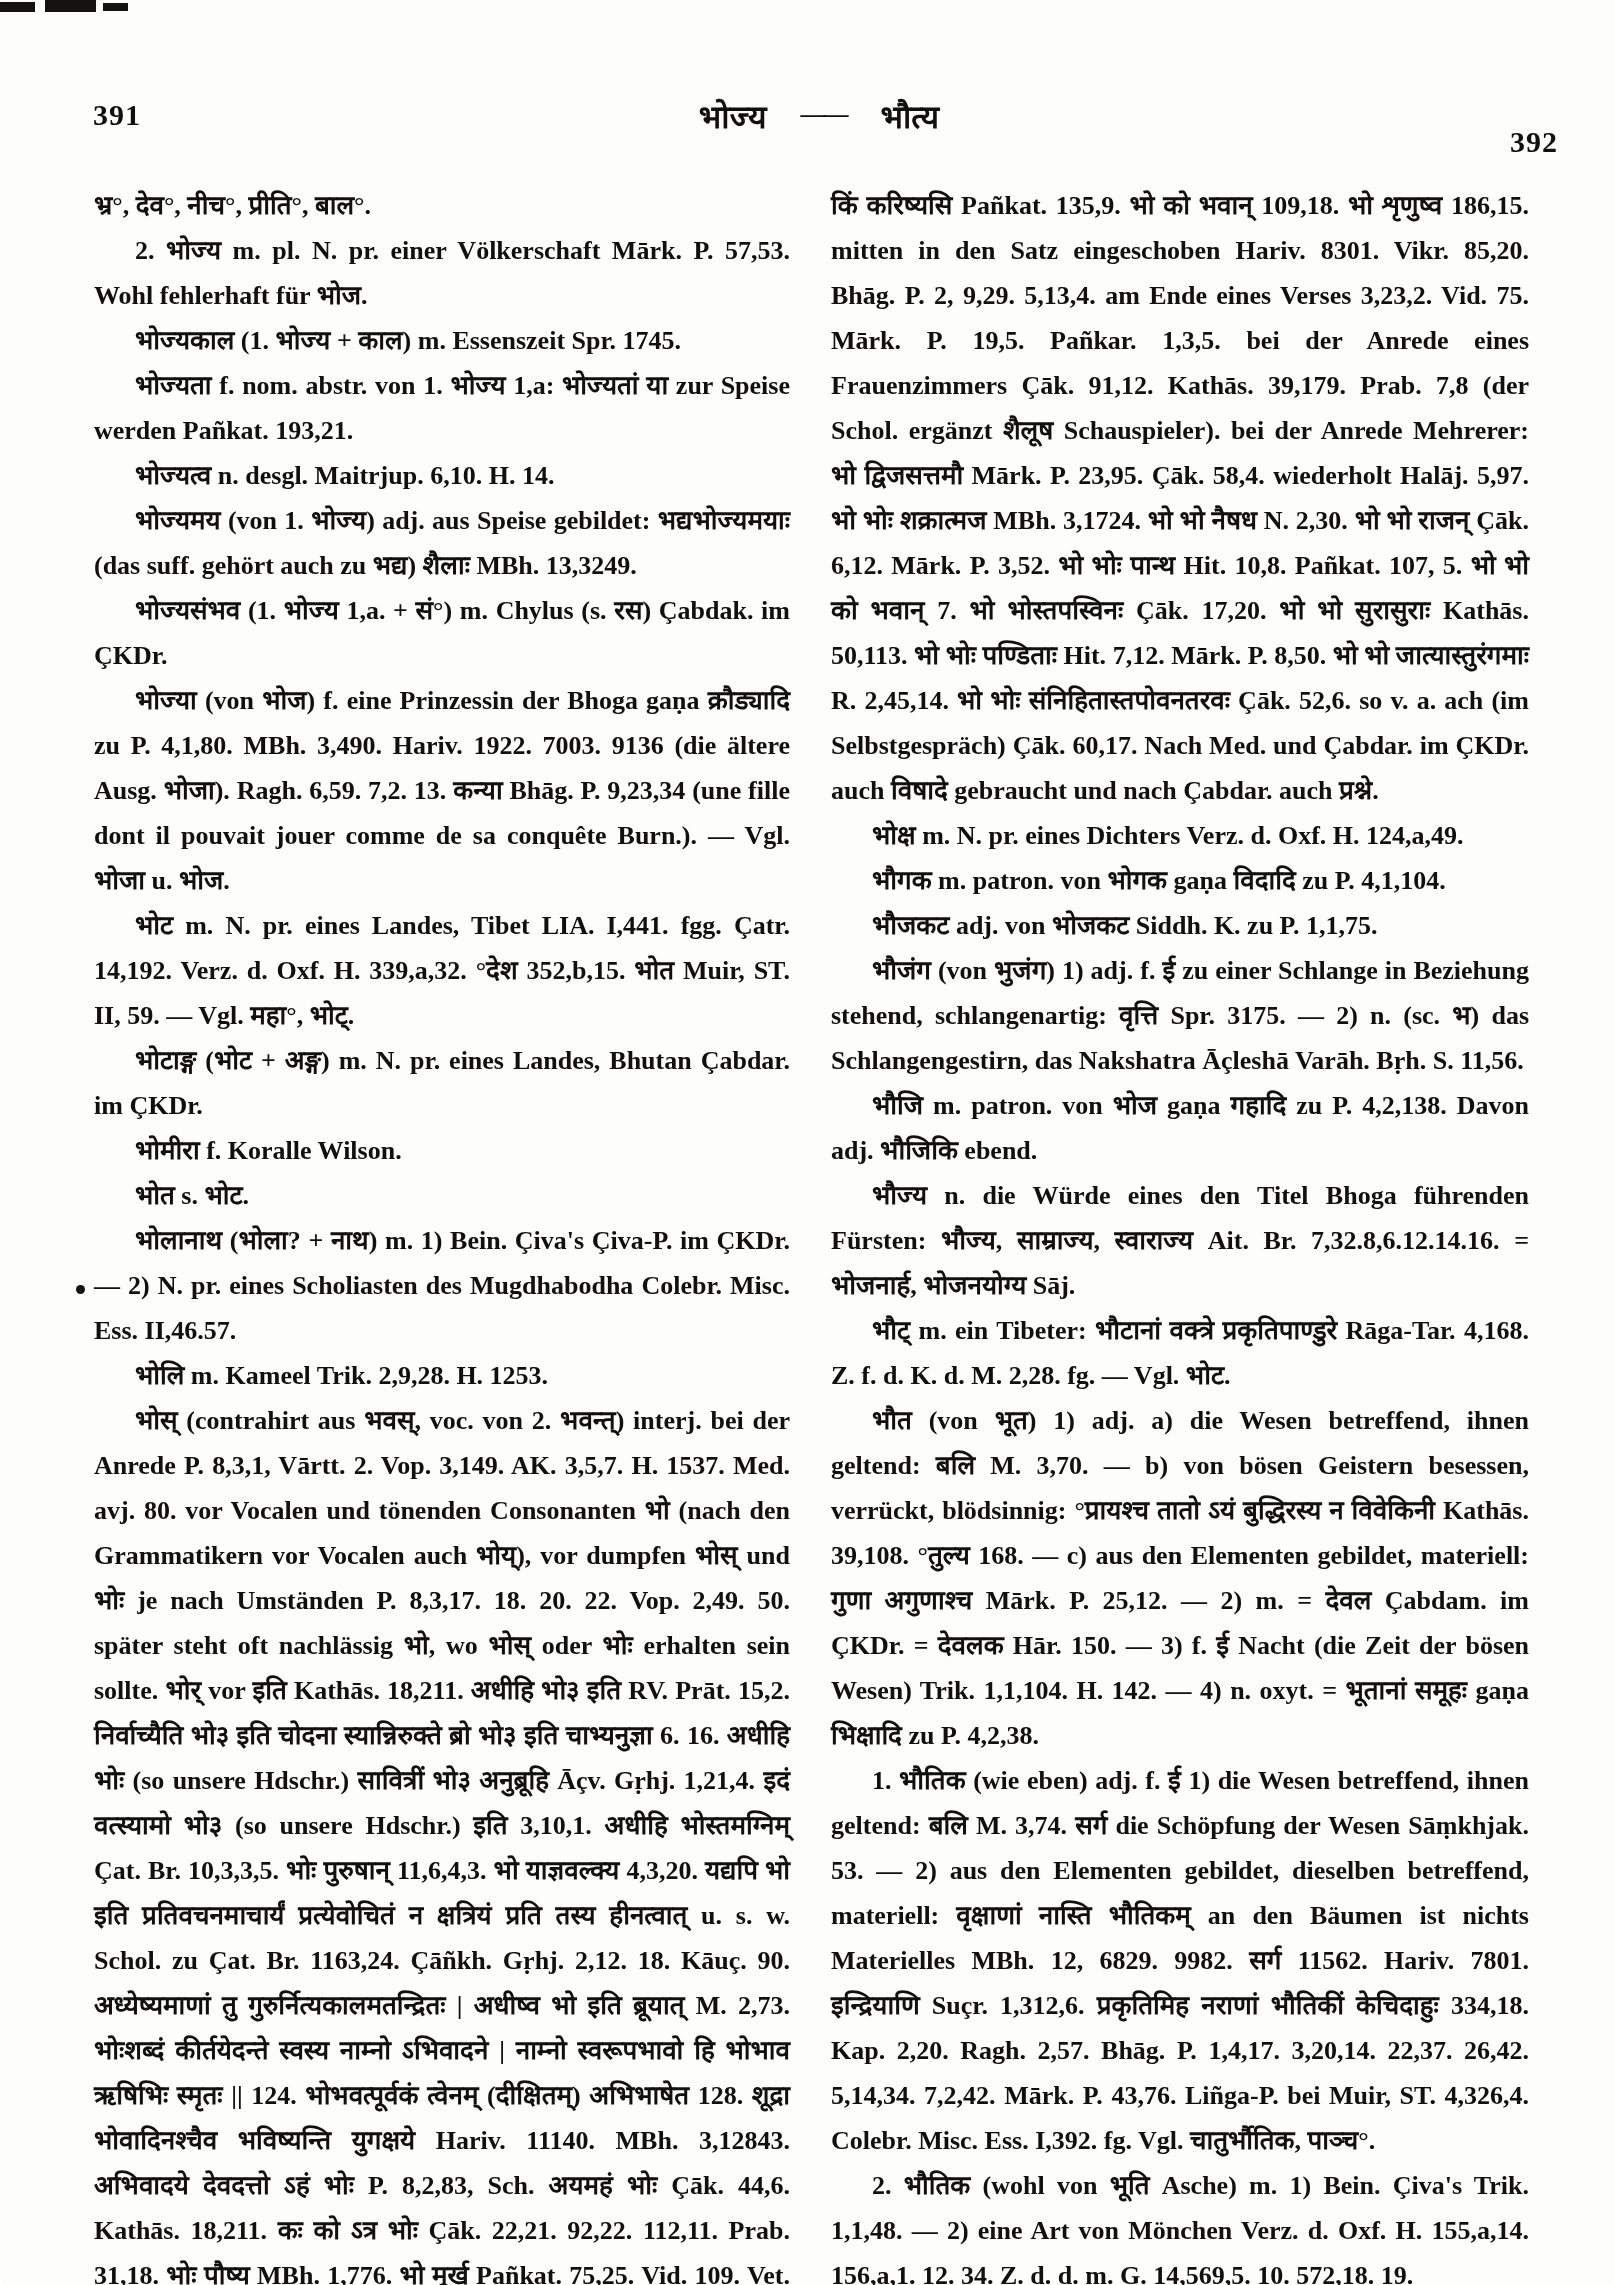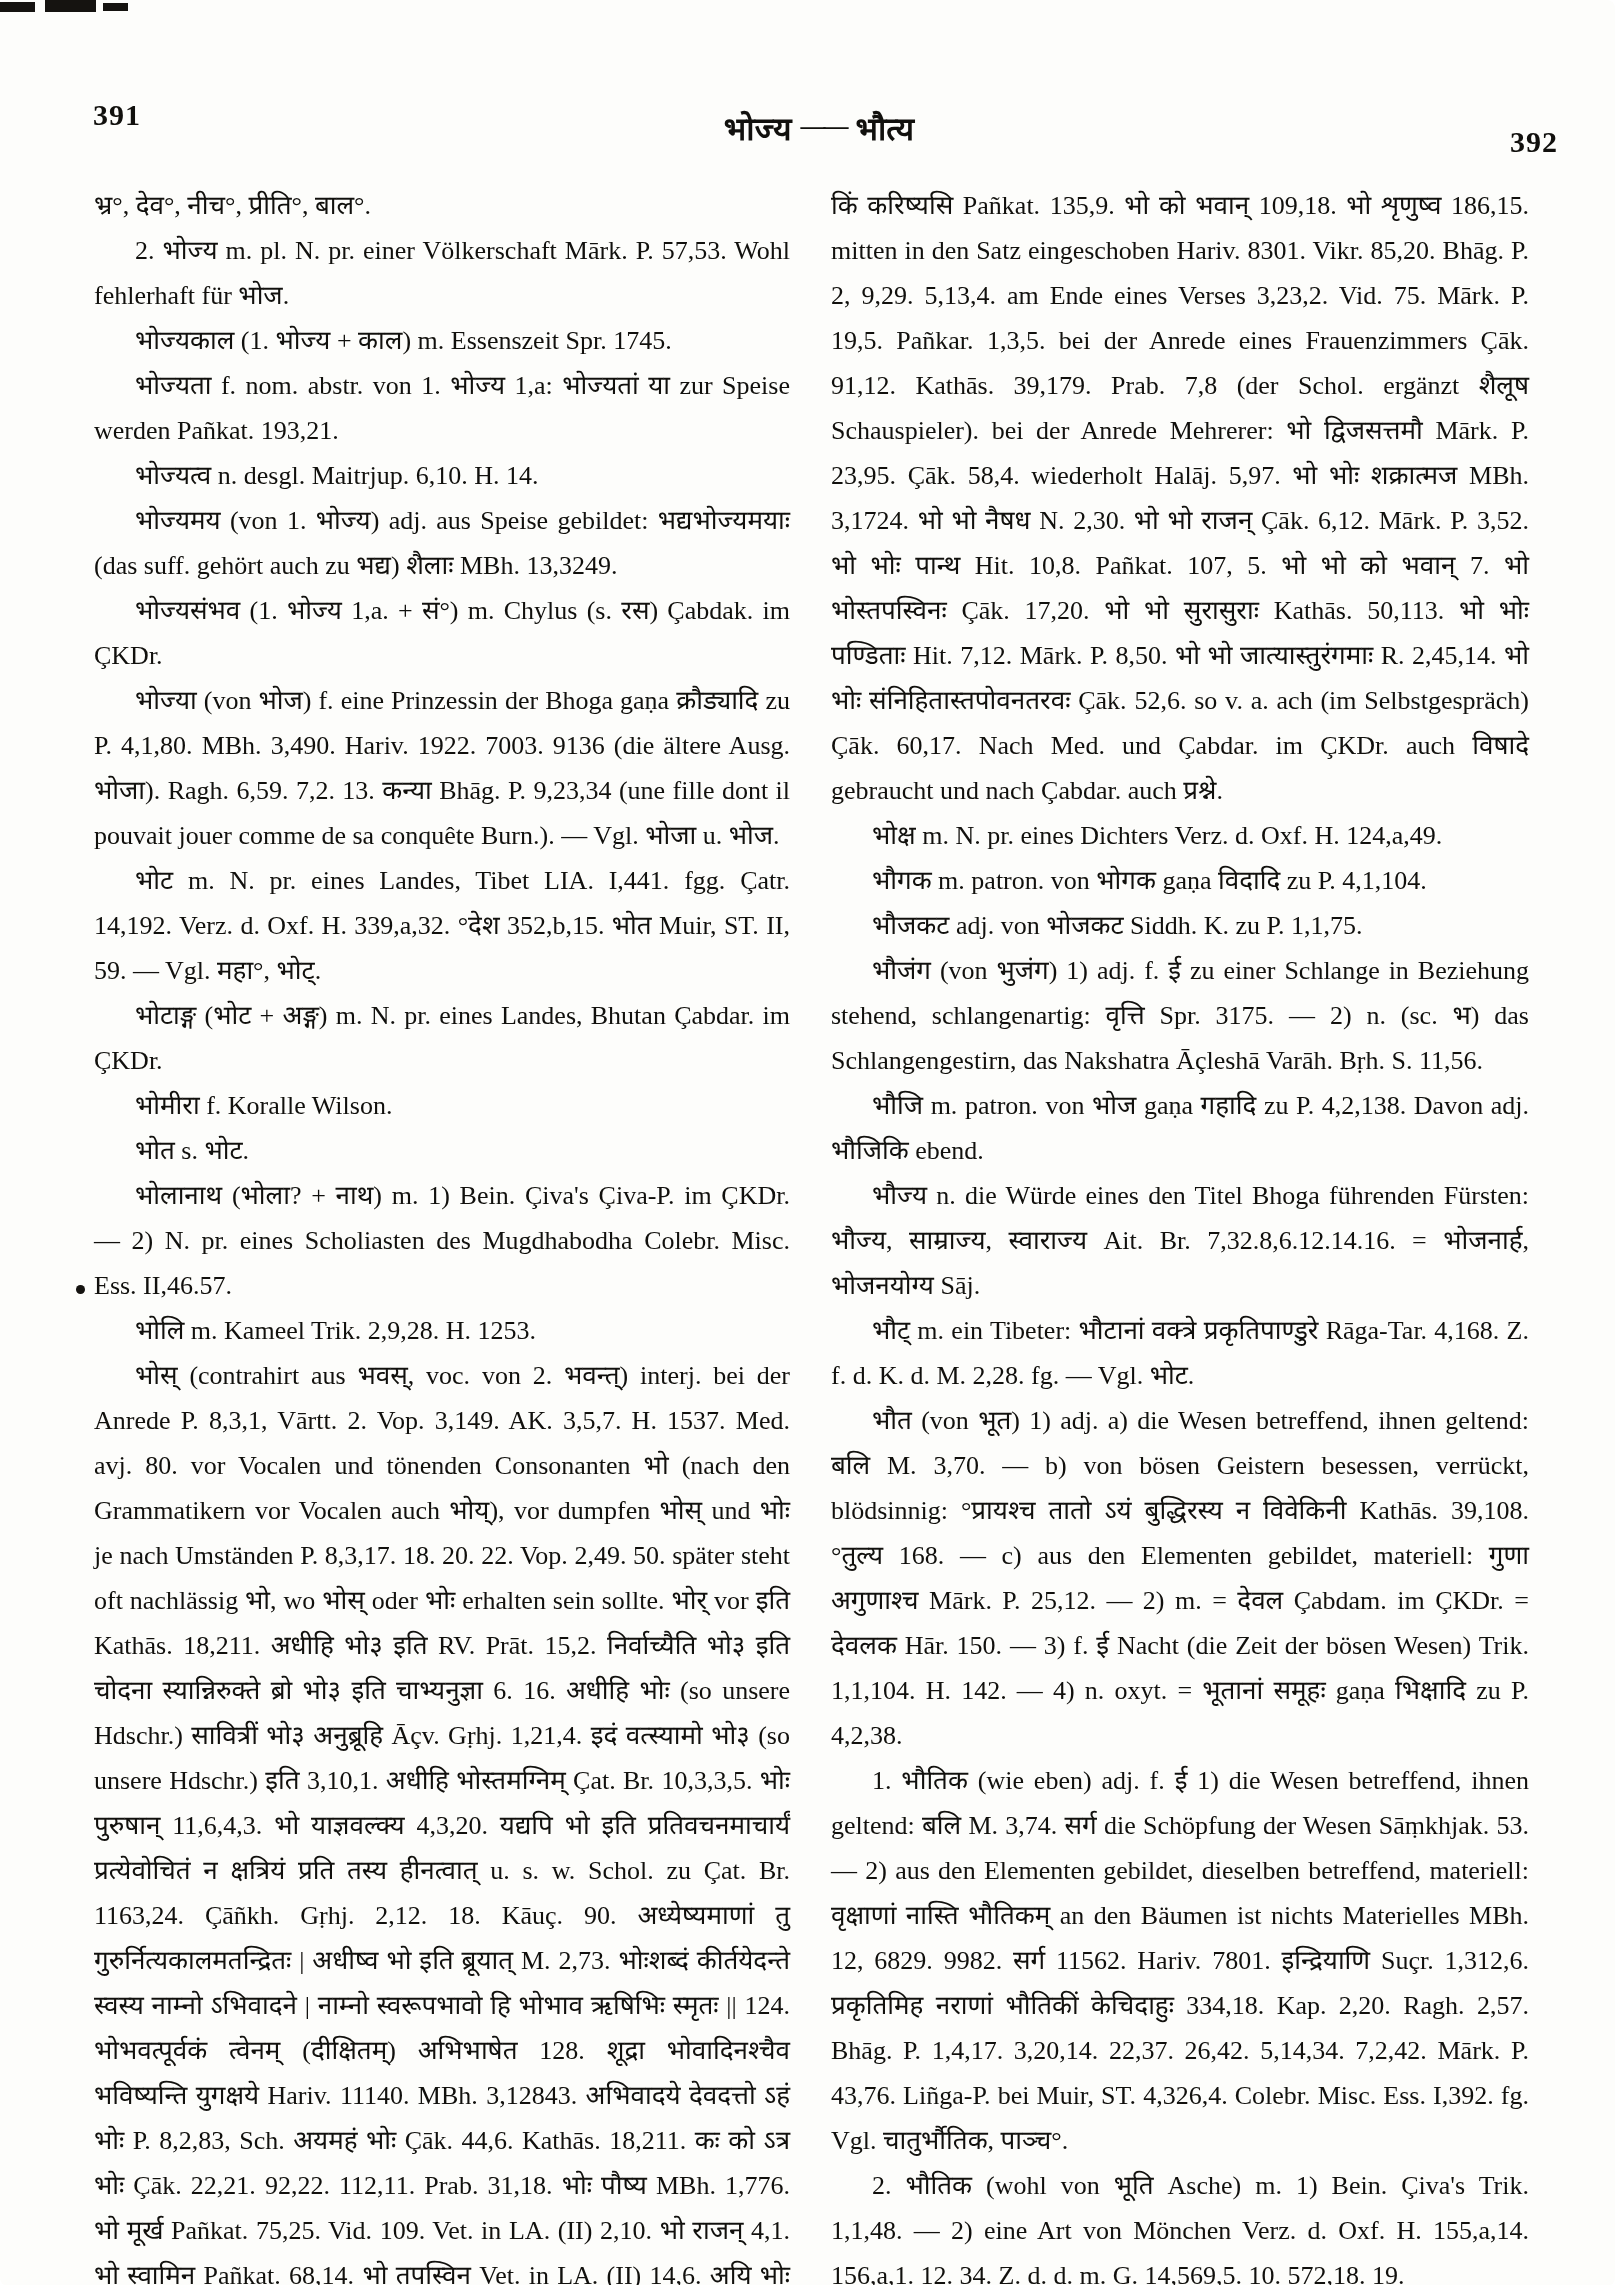--- a/index.html
+++ b/index.html
@@ -15,33 +15,33 @@
   .a1{left:0;top:2px;width:35px;height:9.8px;}
   .a2{left:45px;top:0;width:51px;height:11.7px;}
   .a3{left:103px;top:2.9px;width:25px;height:7.8px;}
   .a4{left:76px;top:1285px;width:8.8px;height:8.8px;border-radius:50%;}
   
   .page-num{position:absolute;font-weight:bold;font-size:30px;letter-spacing:1px;}
   .pn-left{left:93px;top:98px;}
   .pn-right{left:1498px;top:125px;margin-left:12px;}
   .running-head{
     position:absolute;left:546px;top:94px;width:546px;
-    display:flex;justify-content:center;align-items:baseline;gap:9px;
-    font-weight:bold;font-size:32px;margin-top:12px;
+    display:flex;justify-content:center;align-items:baseline;gap:34px;
+    font-weight:bold;font-size:32px;
   }
   .running-head .sep{font-size:25px;letter-spacing:-2px;position:relative;top:-5.9px;}
   
   .col{
     position:absolute;top:183px;
     text-align:justify;
     font-size:26px;line-height:45px;
   }
   .col-left{left:94px;width:696px;}
   .col-right{left:831px;width:698px;}
-  .entry{margin:0;padding:0;}
+  .entry{margin:0;padding:0;font-weight:bold;}
   .entry.ind{text-indent:41px;}
 </style>
 </head>
 <body>
 
 <div class="sheet">
 
   <div class="artifact a1"></div>
   <div class="artifact a2"></div>
   <div class="artifact a3"></div>

